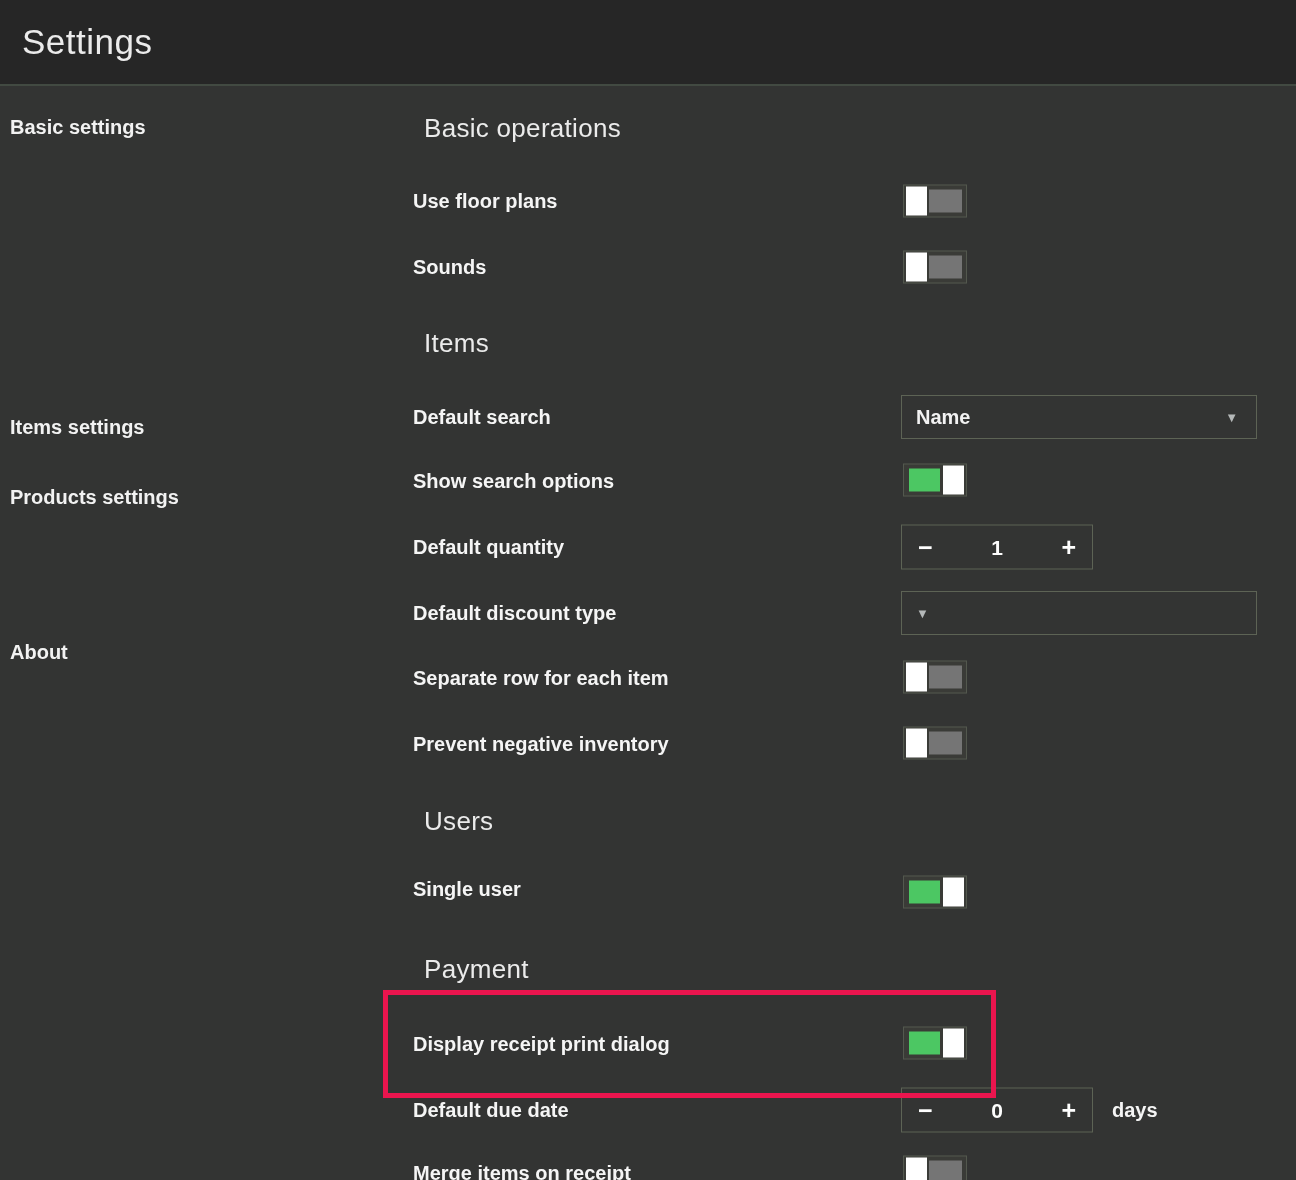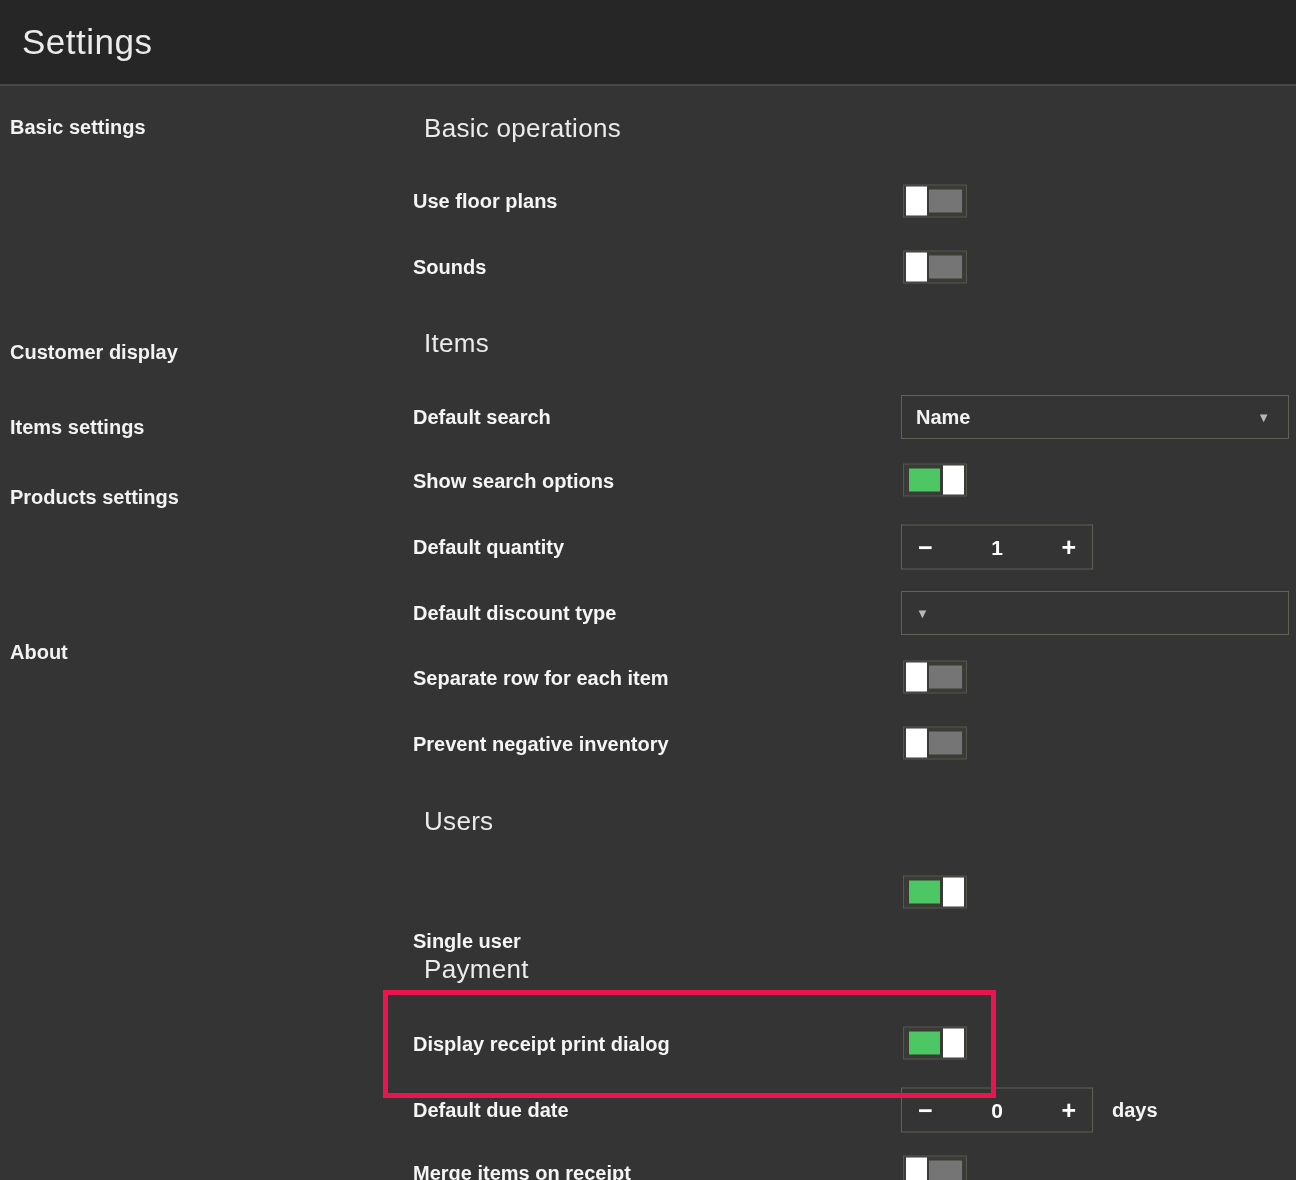--- a/index.html
+++ b/index.html
@@ -64,21 +64,21 @@
     box-sizing:border-box;cursor:pointer;
   }
   .toggle .knob{position:absolute;top:1px;width:21px;height:29px;background:#ffffff;}
   .toggle .track{position:absolute;top:4px;height:23px;}
   .toggle[data-state="off"] .knob{left:2px;}
   .toggle[data-state="off"] .track{left:25px;right:4px;background:#757575;}
   .toggle[data-state="on"]  .knob{right:2px;}
   .toggle[data-state="on"]  .track{left:5px;right:26px;background:#4cc763;}
   
   .dropdown{
-    position:absolute;left:901px;width:388px;height:44px;
+    position:absolute;left:901px;width:356px;height:44px;
     transform:translateY(-50%);
     border:1px solid #5d6355;box-sizing:border-box;
     display:flex;align-items:center;
     padding:0 18px 0 14px;cursor:pointer;
   }
   .dropdown .value{
     flex:1;font-size:20px;font-weight:700;color:#f2f2f2;white-space:nowrap;
   }
   .dropdown .arrow{
     font-size:13px;color:#b4b8b8;line-height:1;
@@ -106,21 +106,20 @@
 </style>
 </head>
 <body>
 
 <div class="titlebar">
   <div class="title">Settings</div>
 </div>
 
 <div class="sidebar">
   <div class="side-item" style="top:2px">Basic settings</div>
-  <div class="side-item" style="top:227px">Customer display</div>
   <div class="side-item" style="top:302px">Items settings</div>
   <div class="side-item" style="top:372px">Products settings</div>
   <div class="side-item" style="top:527px">About</div>
 </div>
 
 <div class="heading" style="top:128px">Basic operations</div>
 
 <div class="label" style="top:201px">Use floor plans</div>
 <div class="toggle" style="top:201px" data-state="off">
   <div class="track"></div>
@@ -166,21 +165,21 @@
 </div>
 
 <div class="label" style="top:744px">Prevent negative inventory</div>
 <div class="toggle" style="top:743px" data-state="off">
   <div class="track"></div>
   <div class="knob"></div>
 </div>
 
 <div class="heading" style="top:821px">Users</div>
 
-<div class="label" style="top:941px">Single user</div>
+<div class="label" style="top:889px">Single user</div>
 <div class="toggle" style="top:892px" data-state="on">
   <div class="track"></div>
   <div class="knob"></div>
 </div>
 
 <div class="heading" style="top:969px">Payment</div>
 
 <div class="label" style="top:1044px">Display receipt print dialog</div>
 <div class="toggle" style="top:1043px" data-state="on">
   <div class="track"></div>

